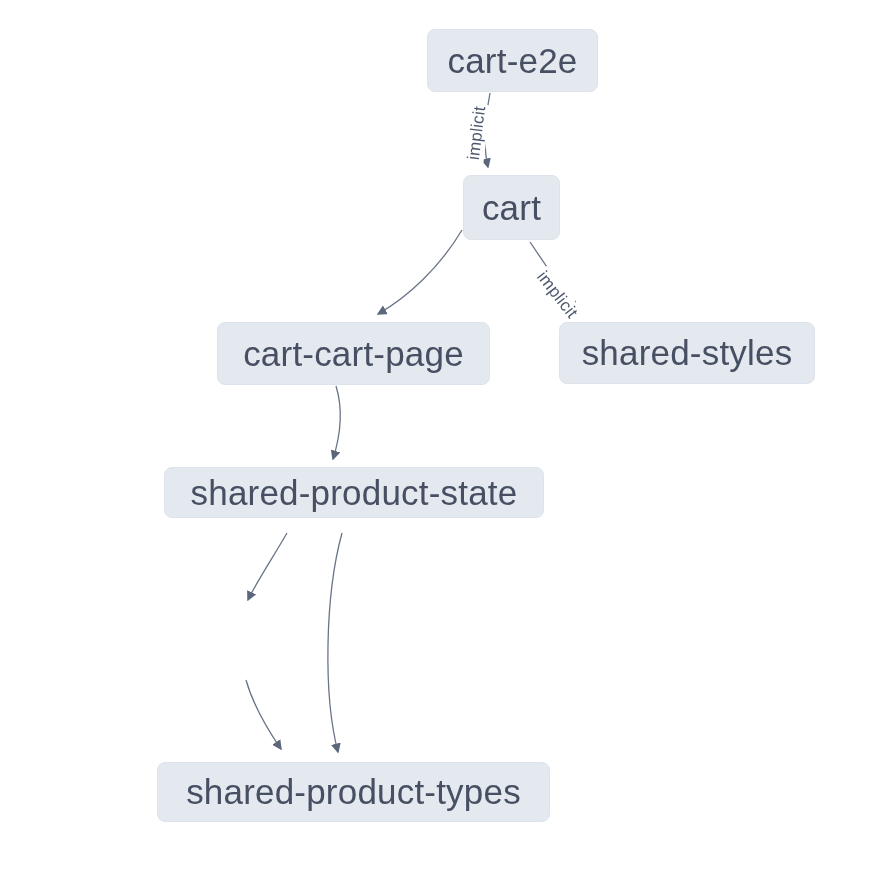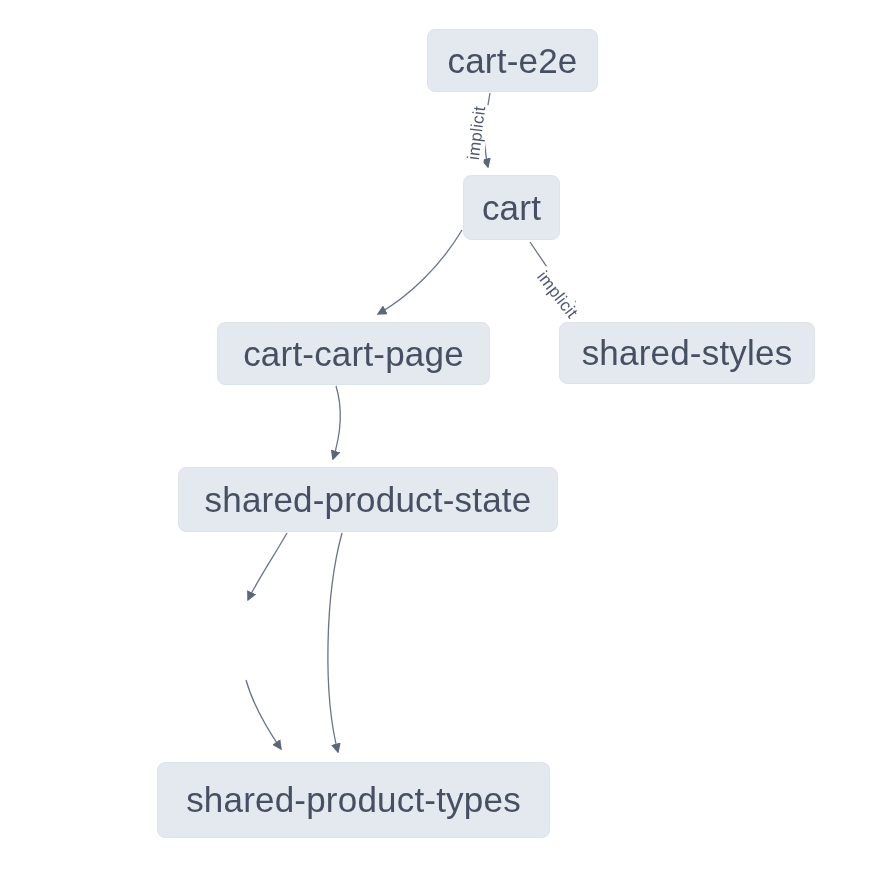--- a/index.html
+++ b/index.html
@@ -87,18 +87,18 @@
   <div class="edge-label" style="left:557px; top:295px; --rot:52deg">implicit</div>
 
   <div class="node" style="left:427px; top:29px; width:171px; height:63px">cart-e2e</div>
 
   <div class="node" style="left:217px; top:322px; width:273px; height:63px">cart-cart-page</div>
 
   <div class="node" style="left:463px; top:175px; width:97px; height:65px">cart</div>
 
   <div class="node" style="left:559px; top:322px; width:256px; height:62px">shared-styles</div>
 
-  <div class="node" style="left:178px; top:467px; width:380px; height:65px">shared-product-state</div>
+  <div class="node" style="left:164px; top:467px; width:380px; height:51px">shared-product-state</div>
 
 
-  <div class="node" style="left:157px; top:762px; width:393px; height:76px">shared-product-types</div>
+  <div class="node" style="left:157px; top:762px; width:393px; height:60px">shared-product-types</div>
 
 </div>
 
 </body></html>

